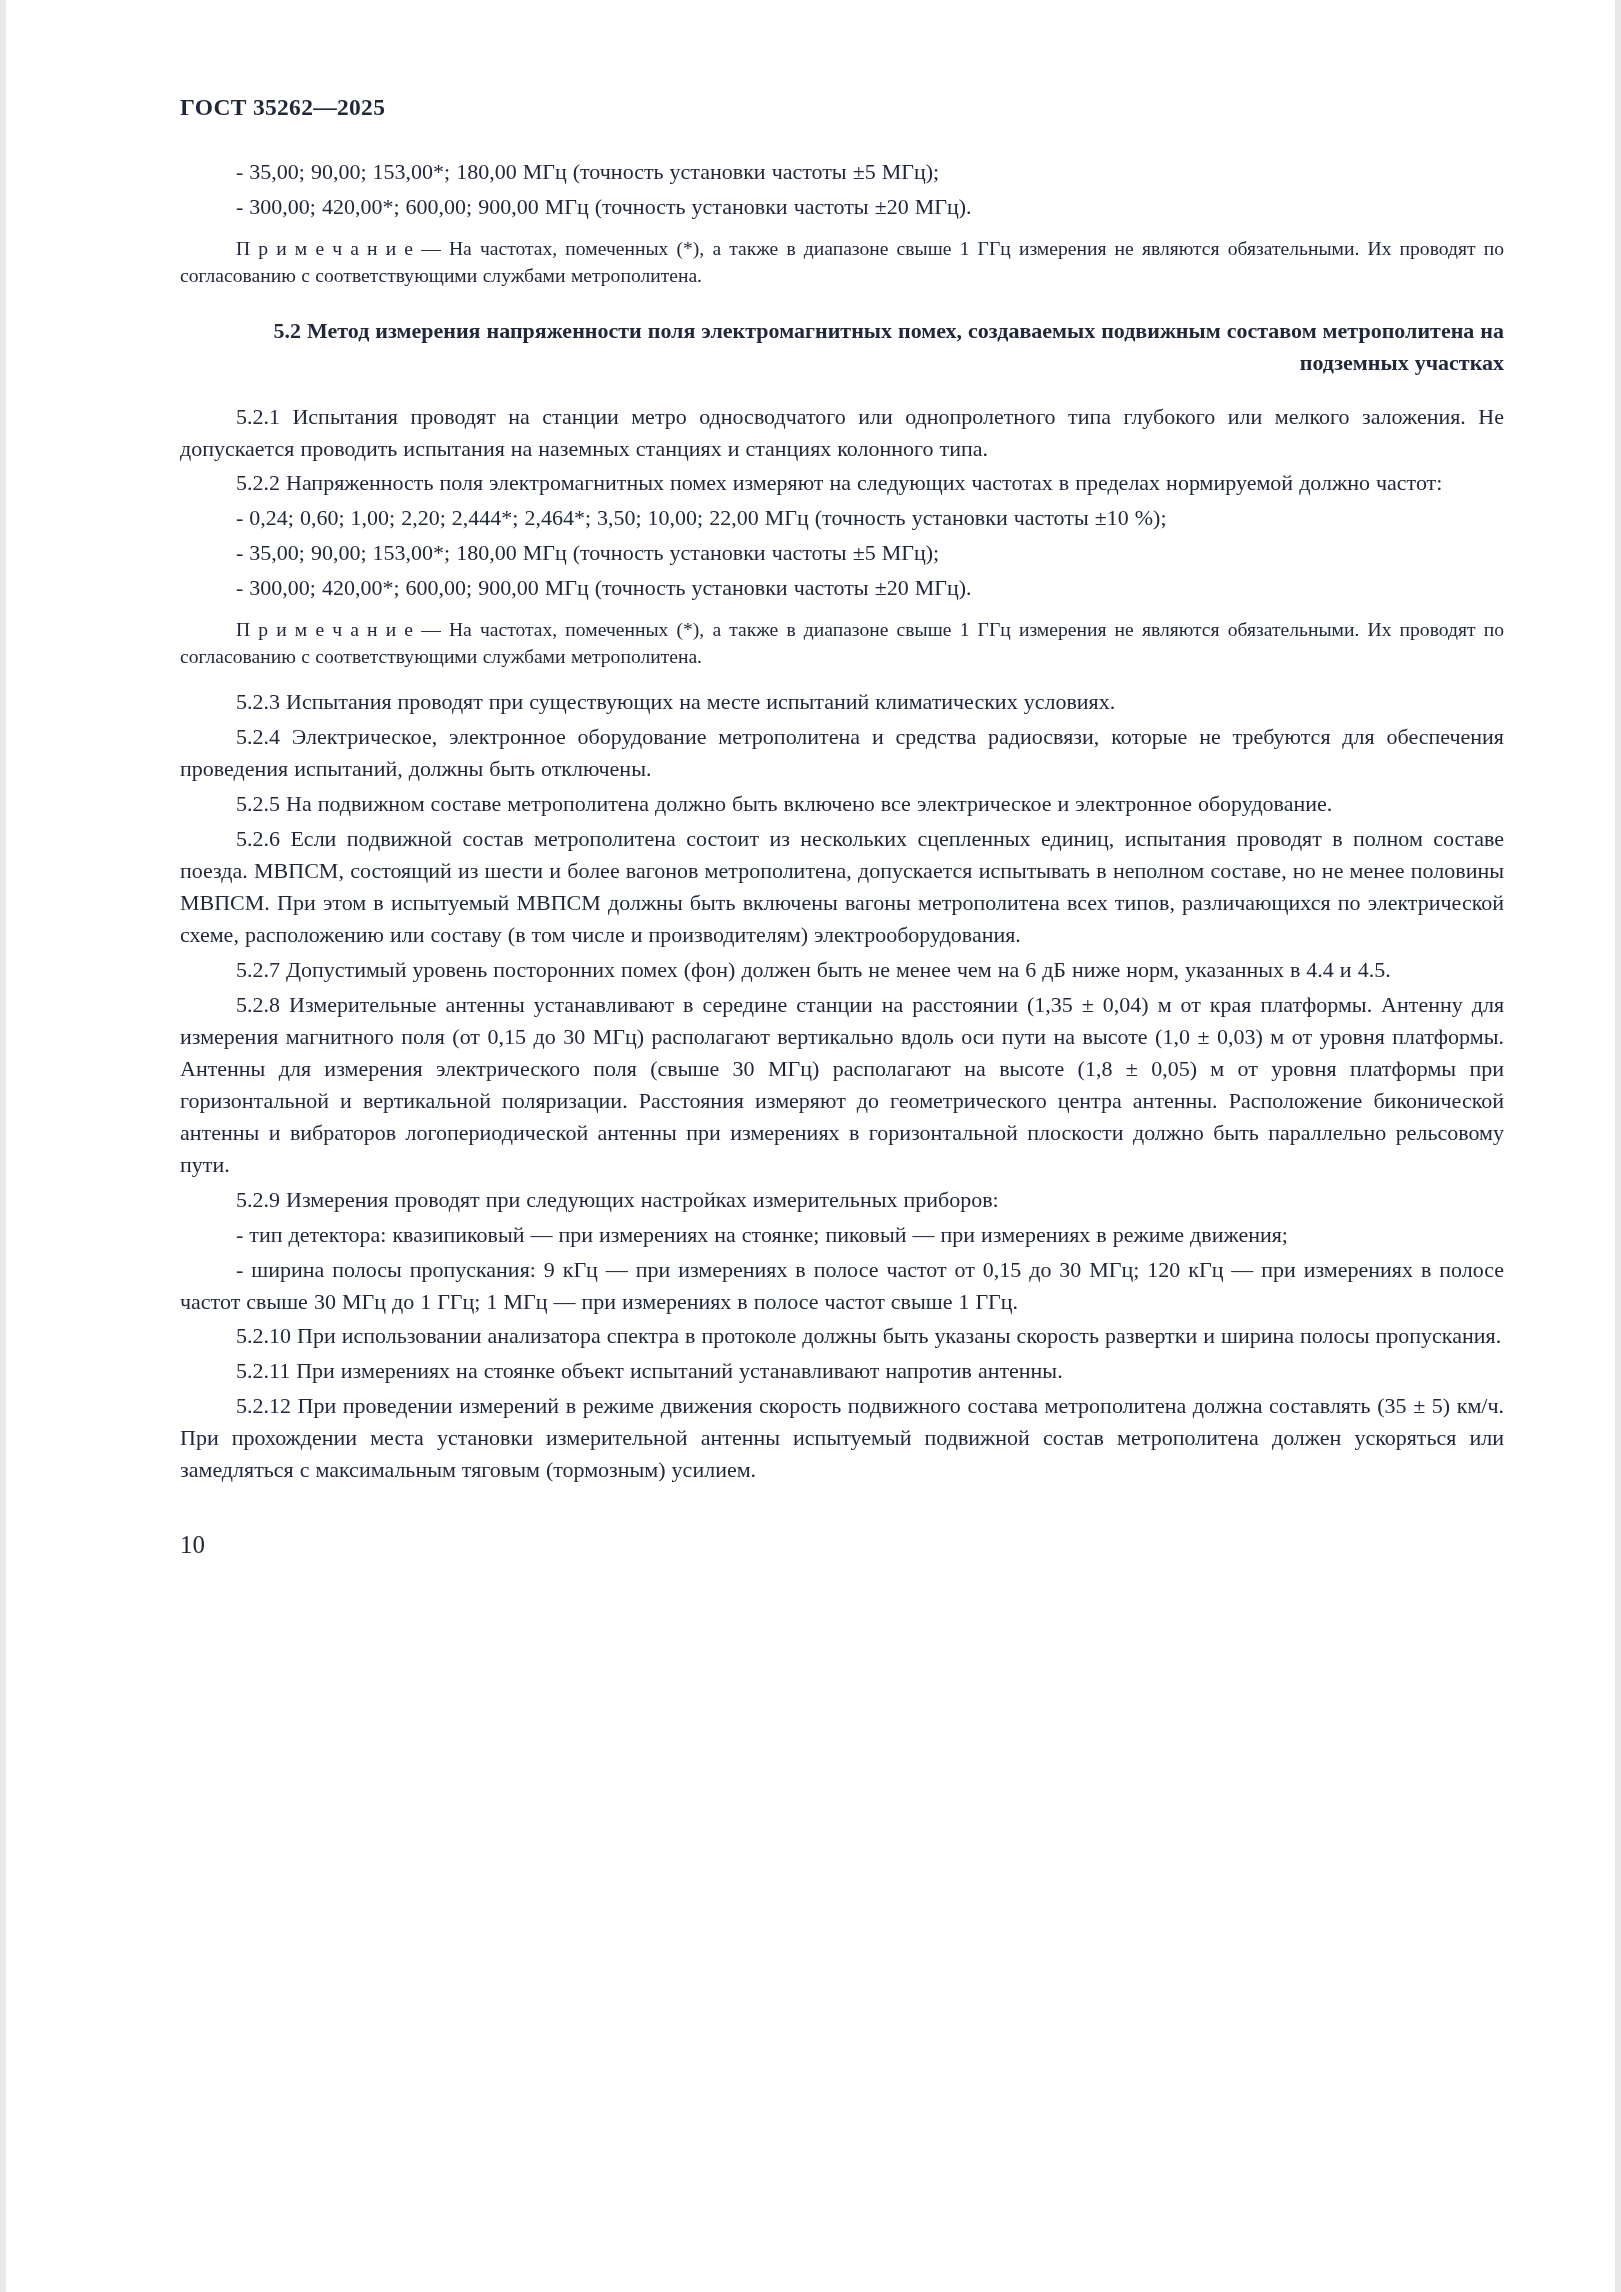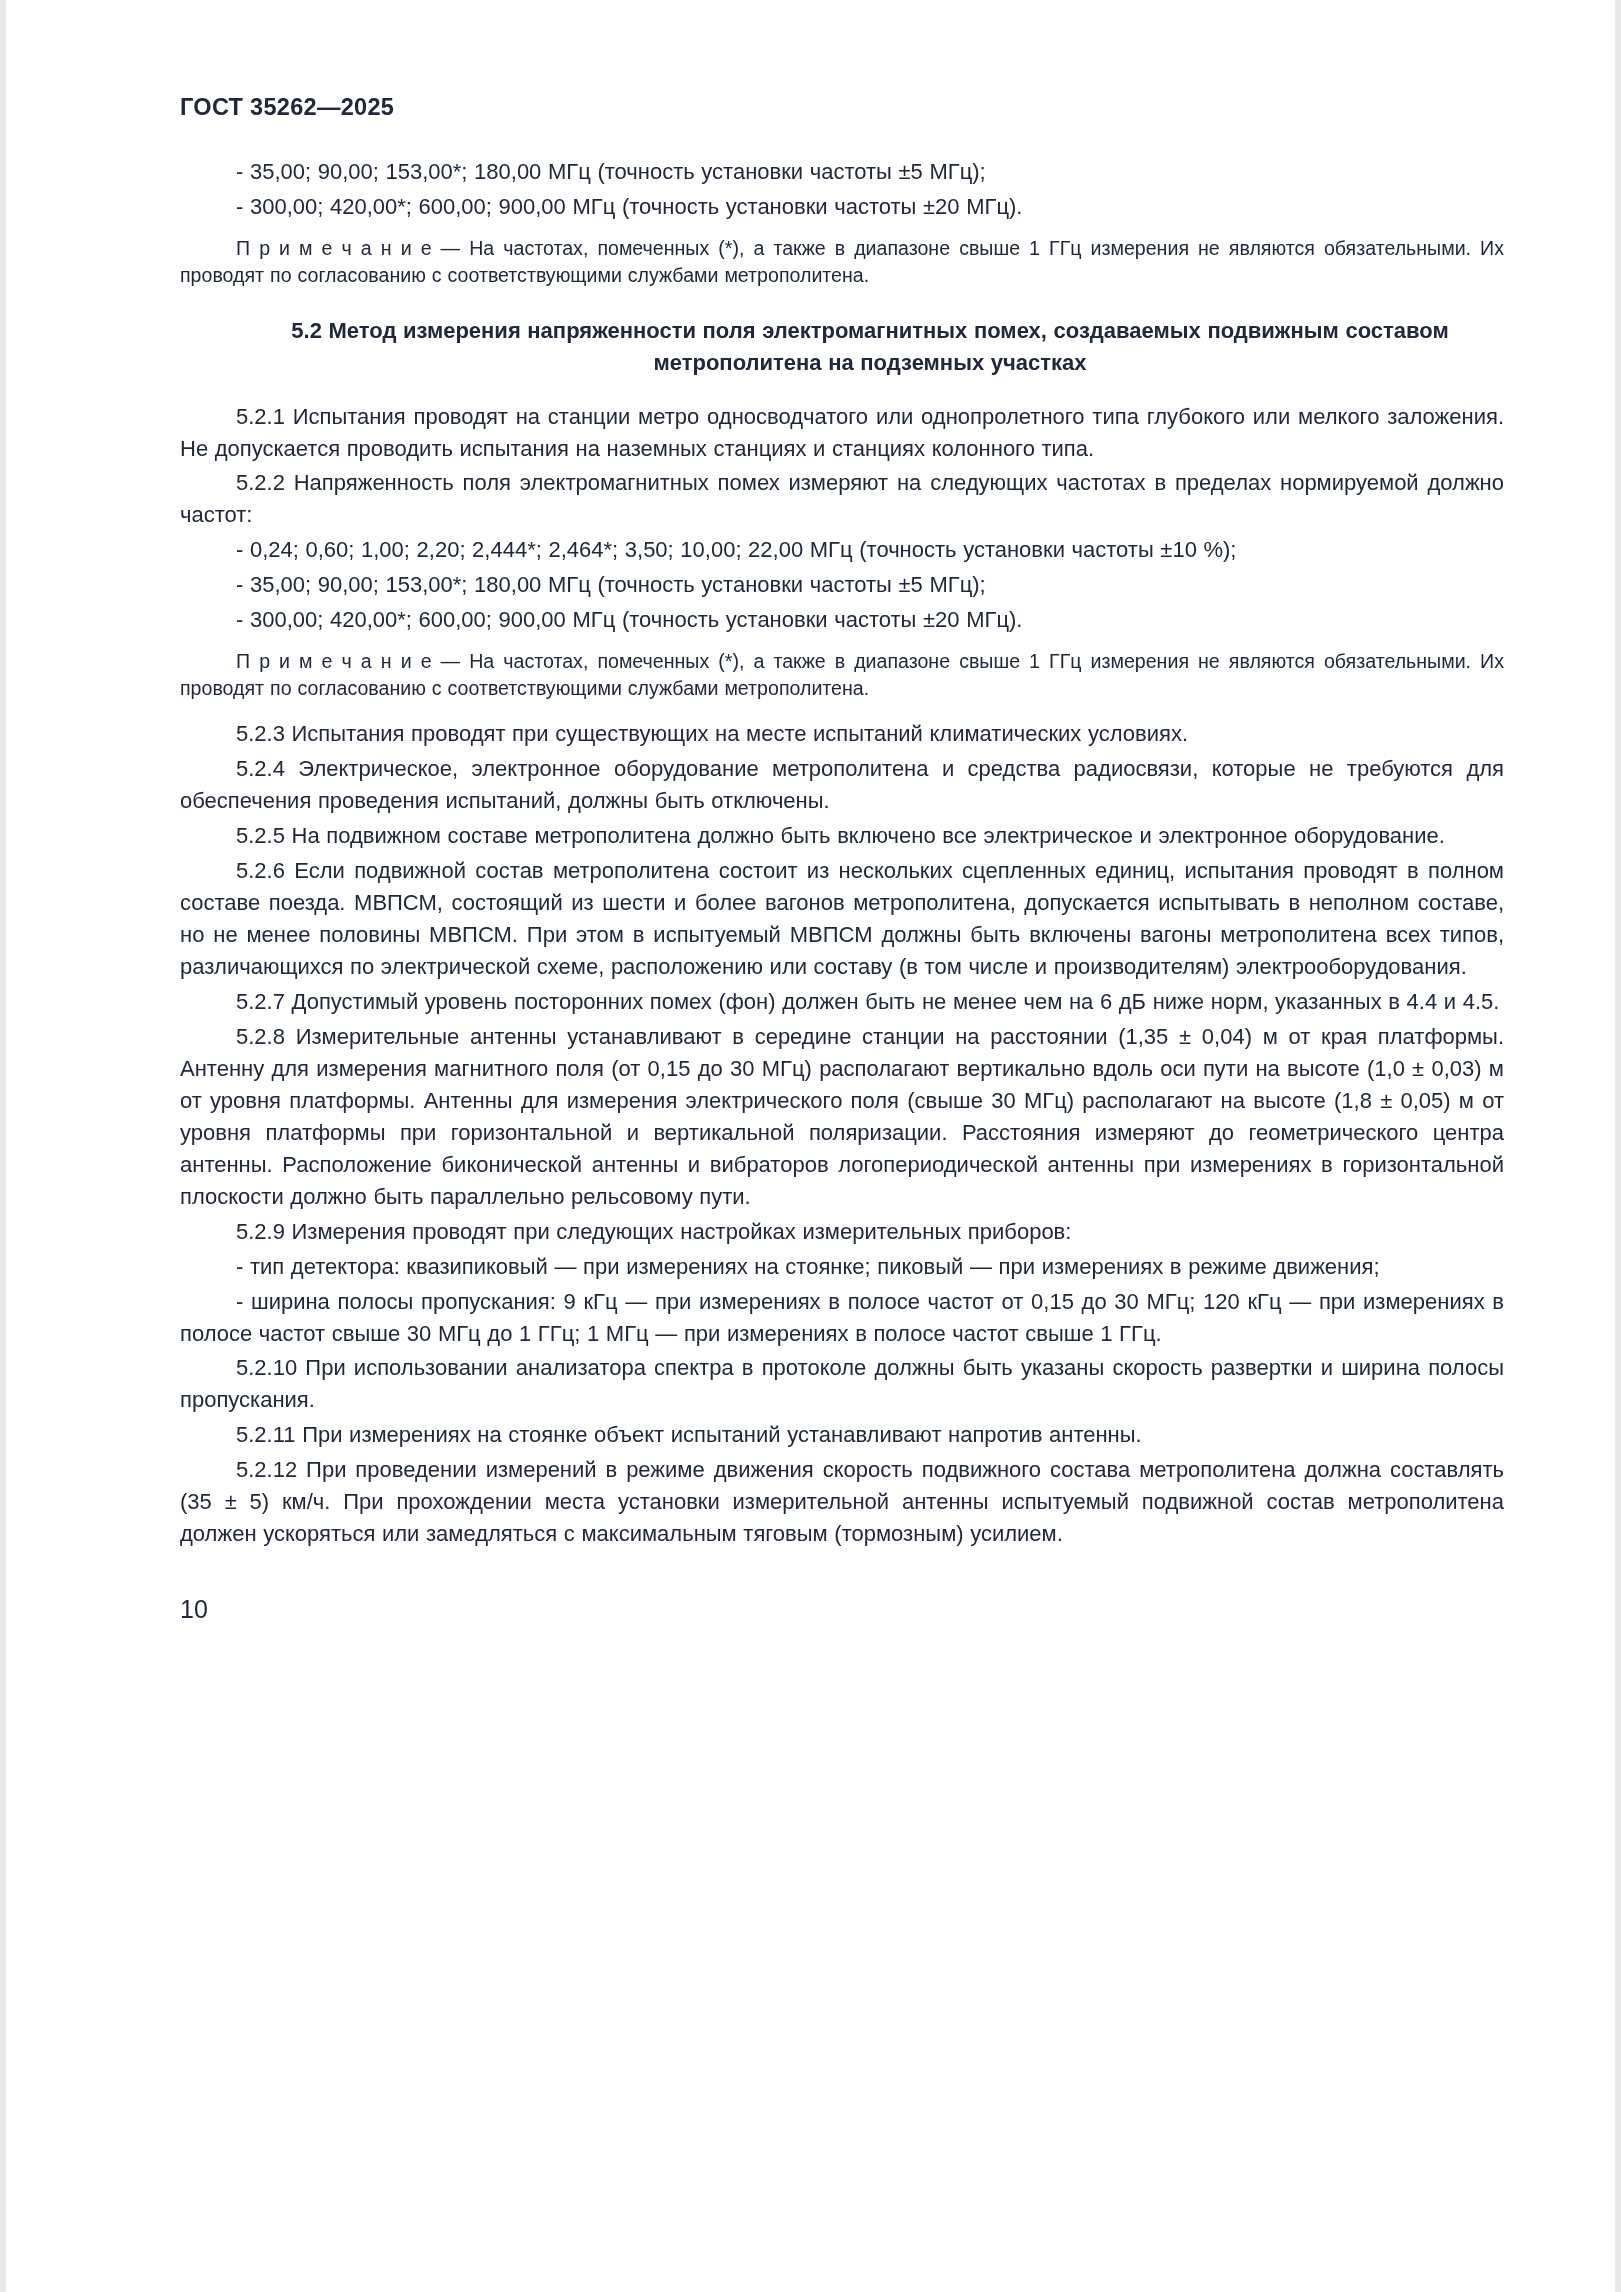--- a/index.html
+++ b/index.html
@@ -8,21 +8,21 @@
     background: #e8e8e8;
   }
   .page {
     position: relative;
     width: 1609px;
     height: 2293px;
     margin: 0 auto;
     background: #ffffff;
     box-sizing: border-box;
     padding: 94px 111px 59px 174px;
-    font-family: Liberation Sans, sans-serif;
+    font-family: Liberation Serif, serif;
     color: #20283a;
     overflow: hidden;
   }
   .doc-header {
     font-size: 23.5px;
     font-weight: 700;
     letter-spacing: 0.3px;
     margin: 0 0 35px 0;
   }
   .doc-body p {
@@ -36,21 +36,21 @@
   .doc-body p.list {
     text-indent: 56px;
   }
   .doc-body p.note {
     font-size: 19.6px;
     line-height: 27.4px;
     margin: 11.8px 0 15.7px 0;
   }
   .doc-body p.heading {
     font-weight: 700;
-    text-align: center;
+    text-align: right;
     text-indent: 0;
     padding-left: 56px;
     margin: 25.5px 0 21.6px 0;
     line-height: 32px;
   }
   .page-number {
     font-size: 25px;
     margin-top: 45px;
   }
 </style>

